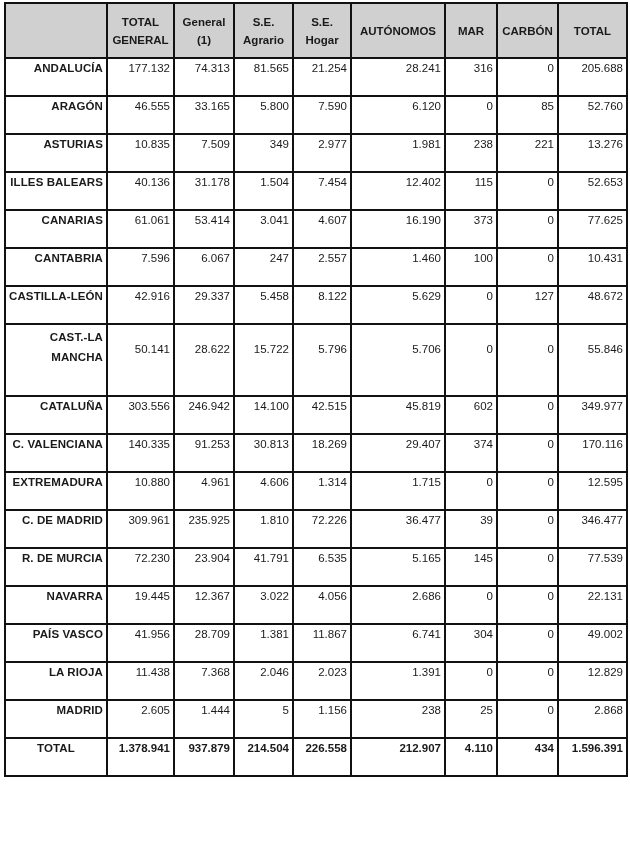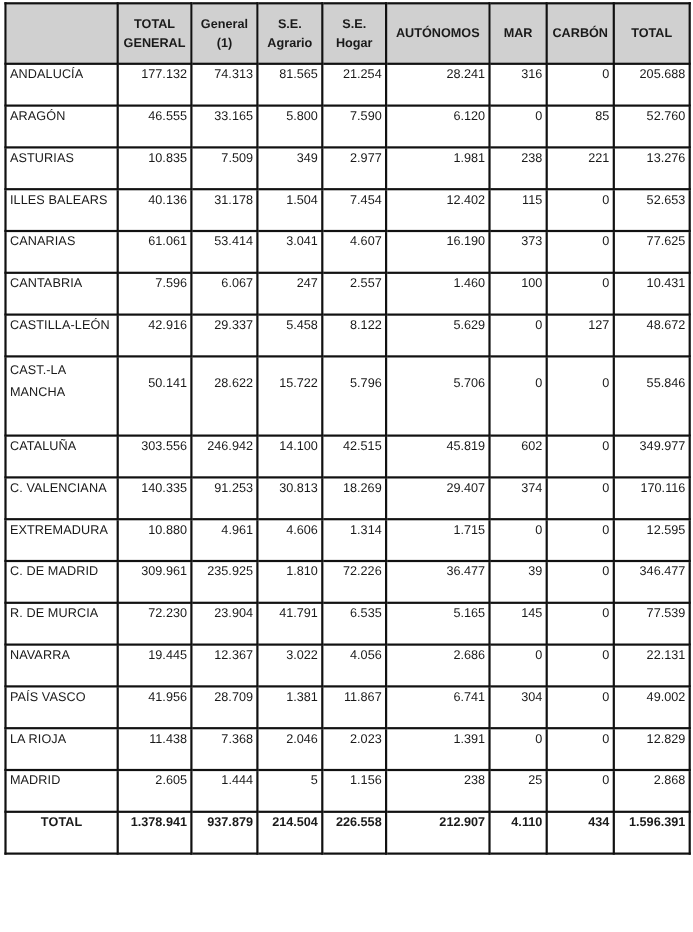--- a/index.html
+++ b/index.html
@@ -2,21 +2,21 @@
 <html><head>
 <meta charset="utf-8">
 <style>
   html, body { margin:0; padding:0; background:#ffffff; }
   body { width:630px; height:847px; position:relative; overflow:hidden;
          font-family:"Liberation Sans", "DejaVu Sans", sans-serif; color:#1a1a1a; }
   table.data { position:absolute; left:4px; top:2px; border-collapse:collapse; table-layout:fixed; width:622px; }
   table.data td, table.data th { border:2px solid #111; padding:0 3px; font-size:11.5px; overflow:hidden; white-space:nowrap; }
   table.data th { background:#d0d0d0; font-weight:bold; text-align:center; vertical-align:middle; line-height:18px; height:53px; white-space:normal; font-size:11.5px; }
   table.data td { height:33px; vertical-align:top; padding-top:3px; text-align:right; }
-  table.data td.name { text-align:left; font-weight:normal; letter-spacing:0.1px; }
+  table.data td.name { text-align:right; font-weight:bold; letter-spacing:0.1px; }
   table.data tr.tall td { height:52px; }
   table.data tr.tall td.num { vertical-align:top; padding-top:18px; }
   table.data tr.tall td.name { white-space:normal; line-height:20px; padding-top:2px; }
   table.data tr.total td { font-weight:bold; height:33px; }
   table.data tr.total td.name { text-align:center; }
   td.boldnum { font-weight:normal; }
   .footnote { position:absolute; left:4px; top:856px; font-size:10px; color:#222;font-family:Liberation Serif, serif; }
 </style>
 </head>
 <body>

